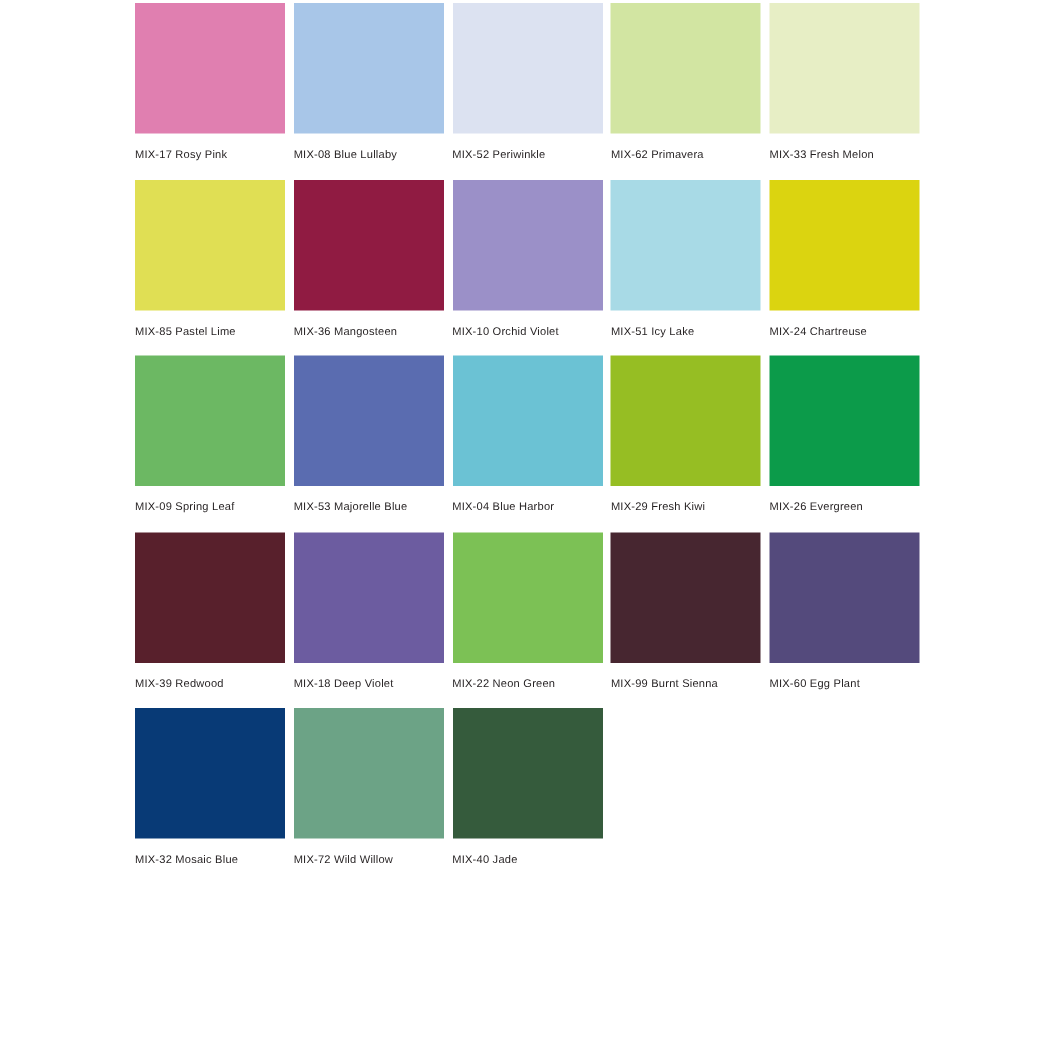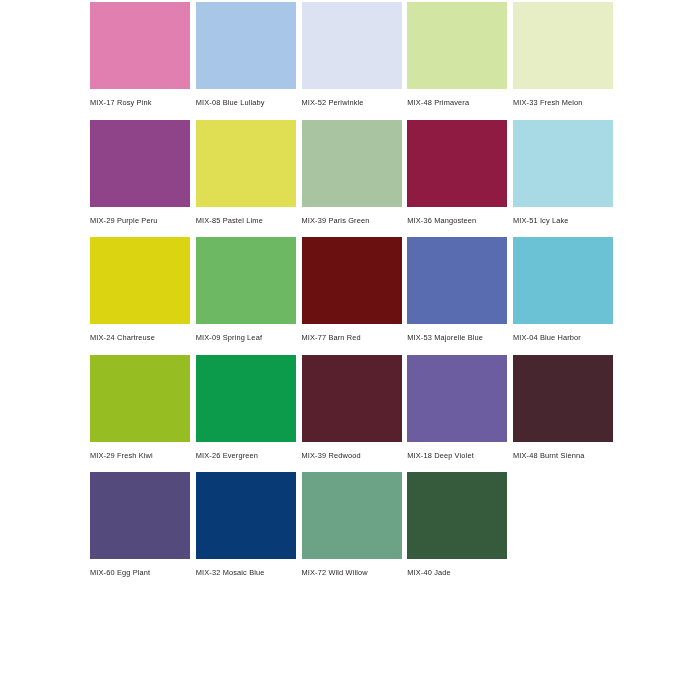--- a/index.html
+++ b/index.html
@@ -63,57 +63,49 @@
       <div class="swatch-cell">
         <div class="swatch-chip" style="background: rgb(168, 198, 232);"></div>
         <div class="swatch-label">MIX-08 Blue Lullaby</div>
       </div>
       <div class="swatch-cell">
         <div class="swatch-chip" style="background: rgb(220, 226, 241);"></div>
         <div class="swatch-label">MIX-52 Periwinkle</div>
       </div>
       <div class="swatch-cell">
         <div class="swatch-chip" style="background: rgb(210, 229, 162);"></div>
-        <div class="swatch-label">MIX-48 Primavera</div>
+        <div class="swatch-label">MIX-62 Primavera</div>
       </div>
       <div class="swatch-cell">
         <div class="swatch-chip" style="background: rgb(231, 238, 197);"></div>
         <div class="swatch-label">MIX-33 Fresh Melon</div>
       </div>
       <div class="swatch-cell">
-        <div class="swatch-chip" style="background: rgb(143, 67, 136);"></div>
-        <div class="swatch-label">MIX-29 Purple Peru</div>
-      </div>
-      <div class="swatch-cell">
         <div class="swatch-chip" style="background: rgb(224, 223, 84);"></div>
         <div class="swatch-label">MIX-85 Pastel Lime</div>
       </div>
       <div class="swatch-cell">
-        <div class="swatch-chip" style="background: rgb(168, 196, 160);"></div>
-        <div class="swatch-label">MIX-39 Paris Green</div>
+        <div class="swatch-chip" style="background: rgb(144, 27, 66);"></div>
+        <div class="swatch-label">MIX-36 Mangosteen</div>
       </div>
       <div class="swatch-cell">
-        <div class="swatch-chip" style="background: rgb(144, 27, 66);"></div>
-        <div class="swatch-label">MIX-36 Mangosteen</div>
+        <div class="swatch-chip" style="background: rgb(155, 144, 200);"></div>
+        <div class="swatch-label">MIX-10 Orchid Violet</div>
       </div>
       <div class="swatch-cell">
         <div class="swatch-chip" style="background: rgb(168, 218, 230);"></div>
         <div class="swatch-label">MIX-51 Icy Lake</div>
       </div>
       <div class="swatch-cell">
         <div class="swatch-chip" style="background: rgb(219, 212, 16);"></div>
         <div class="swatch-label">MIX-24 Chartreuse</div>
       </div>
       <div class="swatch-cell">
         <div class="swatch-chip" style="background: rgb(108, 184, 99);"></div>
         <div class="swatch-label">MIX-09 Spring Leaf</div>
-      </div>
-      <div class="swatch-cell">
-        <div class="swatch-chip" style="background: rgb(106, 16, 16);"></div>
-        <div class="swatch-label">MIX-77 Barn Red</div>
       </div>
       <div class="swatch-cell">
         <div class="swatch-chip" style="background: rgb(90, 108, 176);"></div>
         <div class="swatch-label">MIX-53 Majorelle Blue</div>
       </div>
       <div class="swatch-cell">
         <div class="swatch-chip" style="background: rgb(107, 194, 212);"></div>
         <div class="swatch-label">MIX-04 Blue Harbor</div>
       </div>
       <div class="swatch-cell">
@@ -126,22 +118,26 @@
       </div>
       <div class="swatch-cell">
         <div class="swatch-chip" style="background: rgb(88, 32, 44);"></div>
         <div class="swatch-label">MIX-39 Redwood</div>
       </div>
       <div class="swatch-cell">
         <div class="swatch-chip" style="background: rgb(108, 92, 160);"></div>
         <div class="swatch-label">MIX-18 Deep Violet</div>
       </div>
       <div class="swatch-cell">
+        <div class="swatch-chip" style="background: rgb(124, 193, 85);"></div>
+        <div class="swatch-label">MIX-22 Neon Green</div>
+      </div>
+      <div class="swatch-cell">
         <div class="swatch-chip" style="background: rgb(71, 38, 48);"></div>
-        <div class="swatch-label">MIX-48 Burnt Sienna</div>
+        <div class="swatch-label">MIX-99 Burnt Sienna</div>
       </div>
       <div class="swatch-cell">
         <div class="swatch-chip" style="background: rgb(84, 74, 124);"></div>
         <div class="swatch-label">MIX-60 Egg Plant</div>
       </div>
       <div class="swatch-cell">
         <div class="swatch-chip" style="background: rgb(8, 58, 118);"></div>
         <div class="swatch-label">MIX-32 Mosaic Blue</div>
       </div>
       <div class="swatch-cell">

